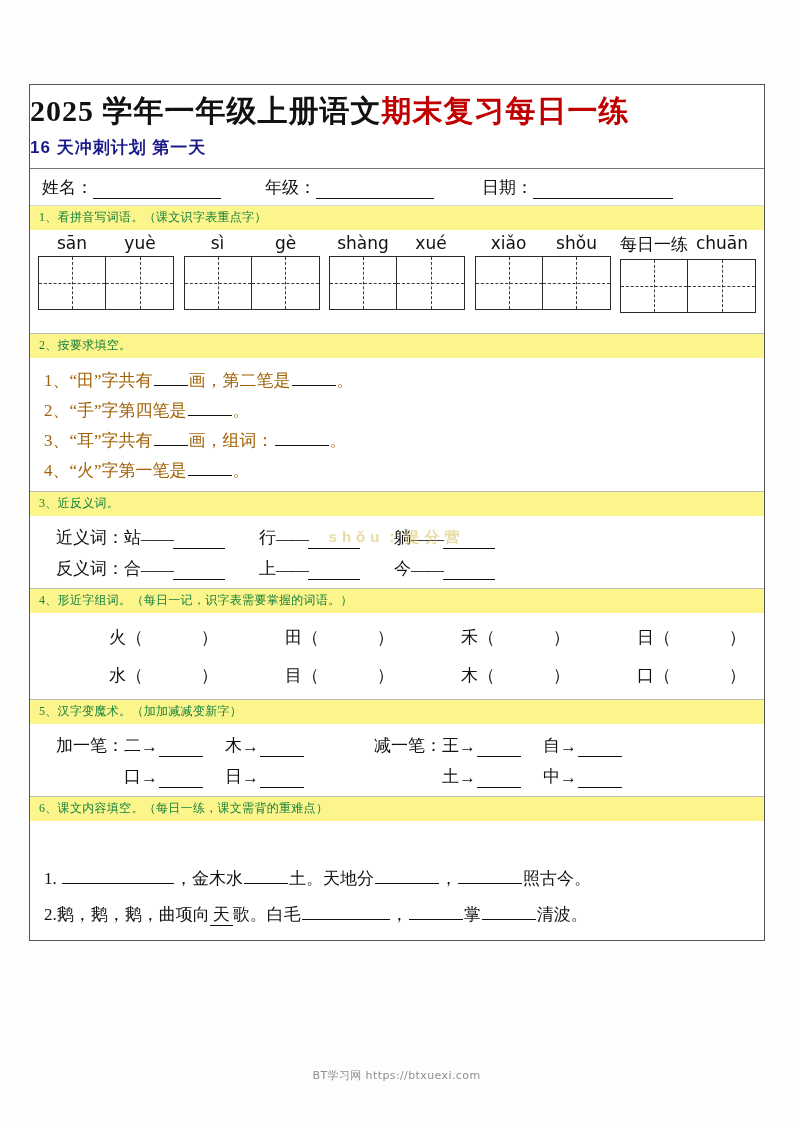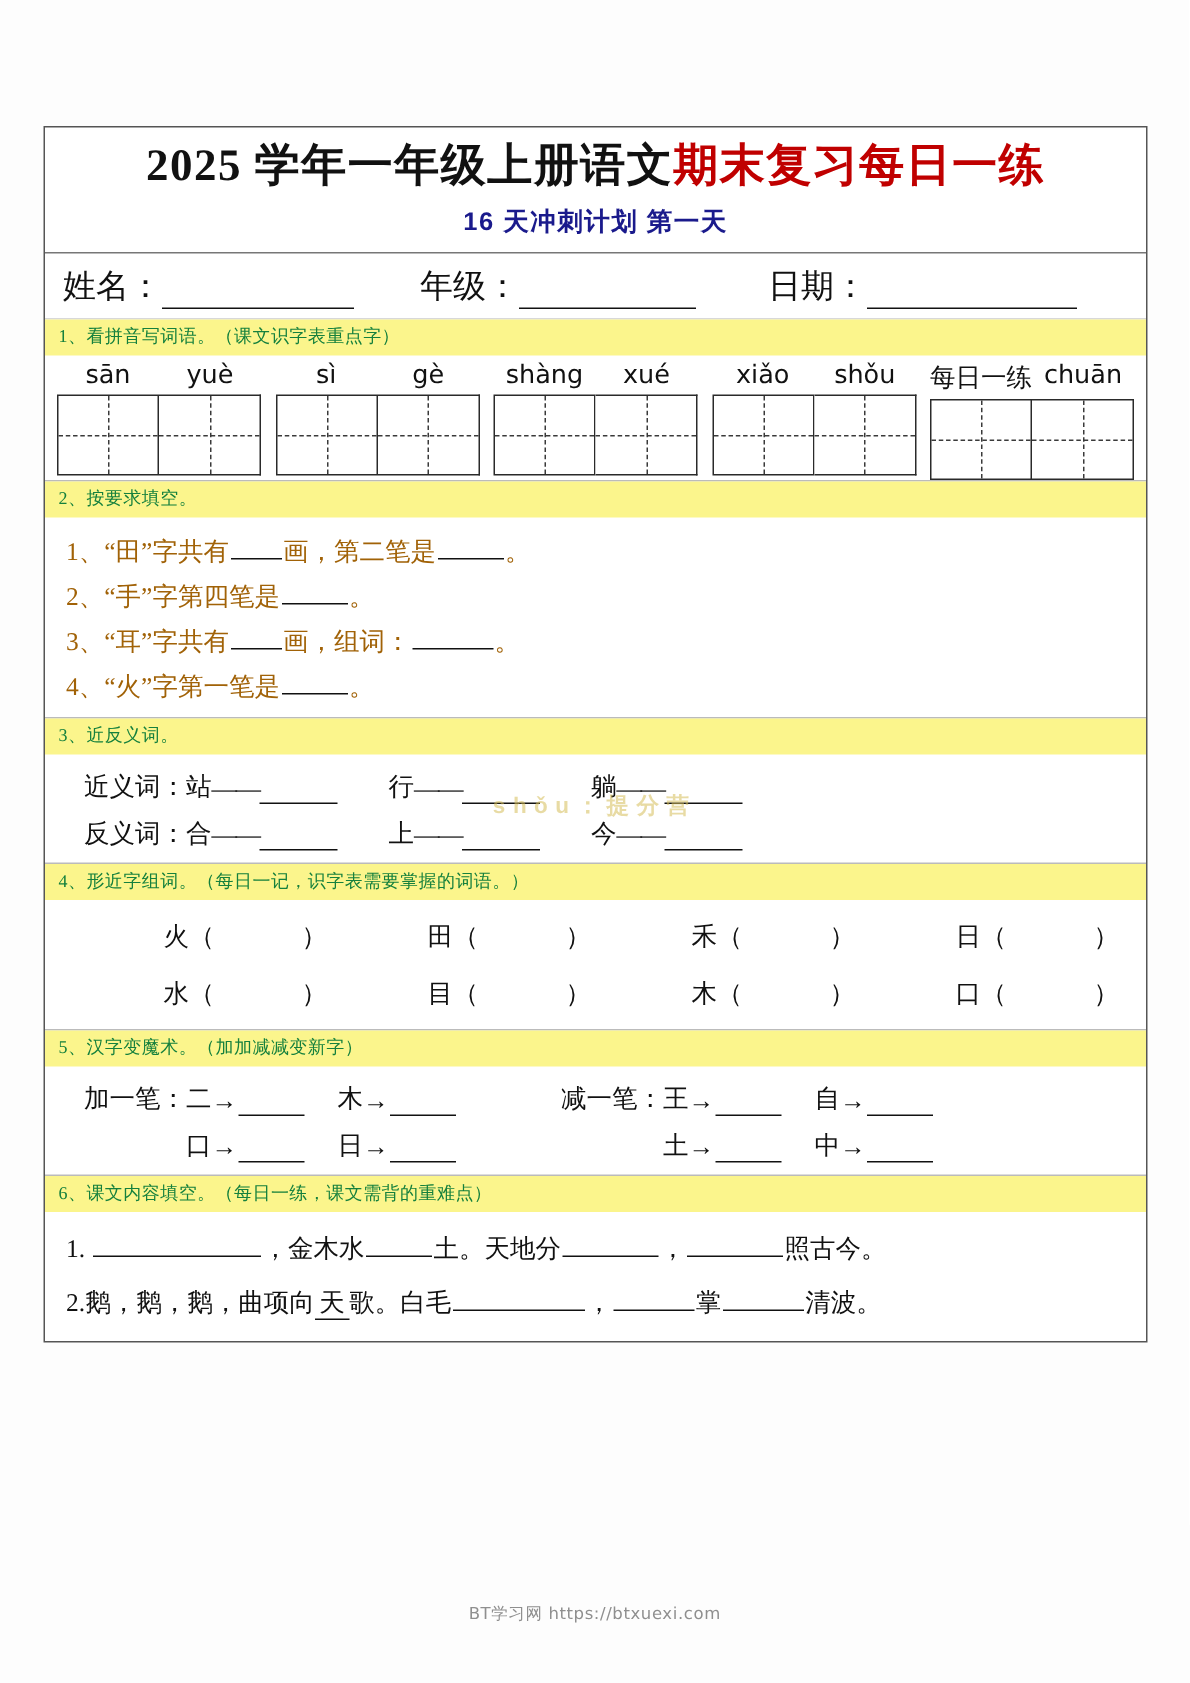--- a/index.html
+++ b/index.html
@@ -22,21 +22,21 @@
     left: 29px; top: 84px;
     width: 736px;
     border: 1.5px solid #555;
     background: #ffffff;
   }
 
   
   .title-box {
     border-bottom: 1px solid #777;
     padding: 6px 0 9px 0;
-    text-align: center;
+    text-align: left;
   }
   .main-title {
     font-family: "Liberation Serif", "DejaVu Serif", serif;
     font-weight: bold;
     font-size: 30px;
     letter-spacing: 1px;
     line-height: 1.35;
     white-space: nowrap;
     color: #111;
   }
@@ -53,21 +53,21 @@
   
   .info-row {
     display: flex;
     align-items: flex-end;
     padding: 7px 10px 6px 12px;
     font-size: 17px;
     border-bottom: 1px solid #d8d8d8;
     color: #111;
   }
   .info-item { display: flex; align-items: flex-end; }
-  .info-label { white-space: nowrap; font-size: 22px; }
+  .info-label { white-space: nowrap; font-size: 17px; }
   .info-line {
     border-bottom: 1.6px solid #111;
     height: 17px;
   }
   .l1 { width: 128px; }
   .l2 { width: 118px; }
   .l3 { width: 140px; }
   .sp-a { width: 44px; }
   .sp-b { width: 48px; }
 
@@ -88,21 +88,21 @@
     border-bottom: 1px solid #bbb;
     position: relative;
     z-index: 2;
   }
   .sec-body.thin { padding-bottom: 4px; text-align: right; }
 
   
   .pin-wrap {
     display: flex;
     justify-content: space-between;
-    padding: 3px 8px 0 8px;
+    padding: 3px 8px 20px 8px;
     border-bottom: 1px solid #bbb;
   }
   .pin-group { display: flex; flex-direction: column; align-items: center; }
   .pin-row { display: flex; }
   .pin-syl {
     width: 68px;
     text-align: center;
     font-family: "DejaVu Sans", "Liberation Sans", sans-serif;
     font-size: 17px;
     color: #111;
@@ -467,21 +467,21 @@
         <span class="mg-sp"></span>
         <span class="mg-item">
             <span>中</span>
             <span>→</span>
             <span class="mg-blank"></span>
           </span>
       </div>
     </div>
 
     <div class="sec-head">6、课文内容填空。（每日一练，课文需背的重难点）</div>
-    <div class="sec-body" style="border-bottom:none;">
+    <div class="sec-body" style="border-bottom:none;margin-top:33px;">
       <div class="kw-line">
         <span>1. </span><span class="blank b10"></span><span>，金木水</span><span class="blank b4"></span><span>土。天地分</span><span class="blank b6"></span><span>，</span><span class="blank b6"></span><span>照古今。</span>
       </div>
       <div class="kw-line">
         <span>2.</span><span>鹅，鹅，鹅，曲项向</span><span class="filled">天</span><span>歌。白毛</span><span class="blank b8"></span><span>，</span><span class="blank b5"></span><span>掌</span><span class="blank b5"></span><span>清波。</span>
       </div>
     </div>
 
   </div>
 

